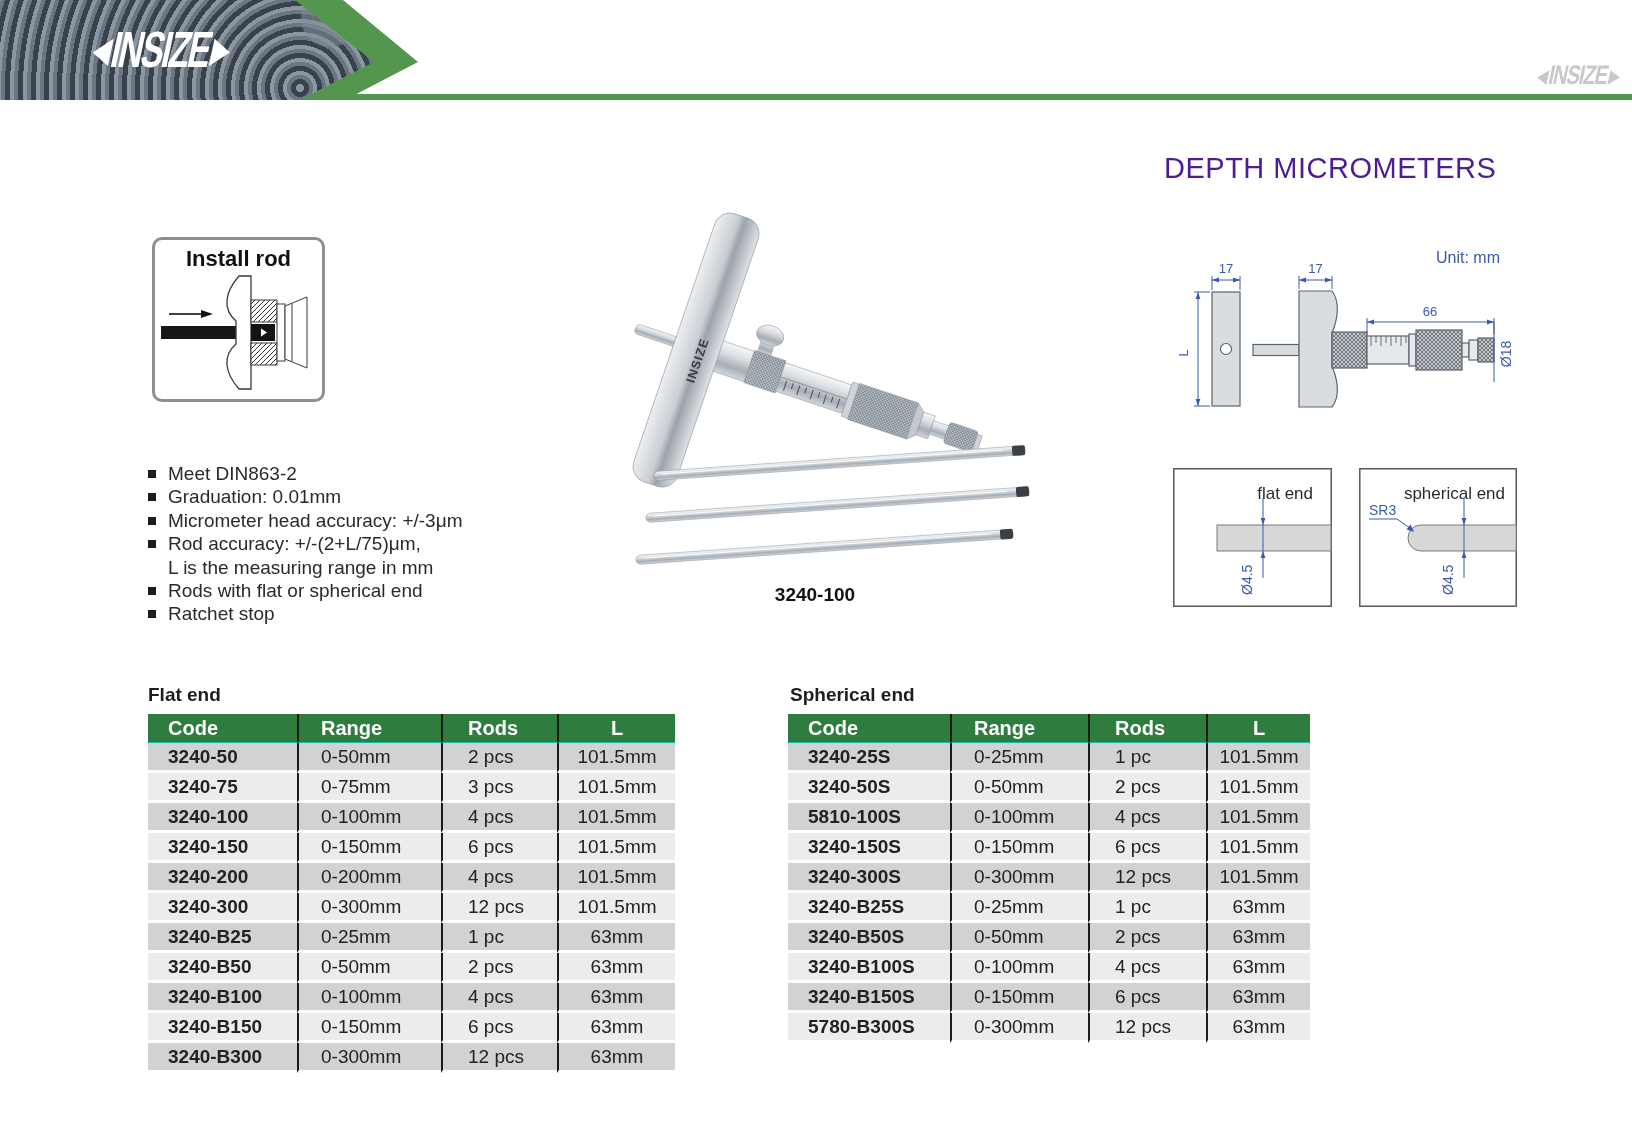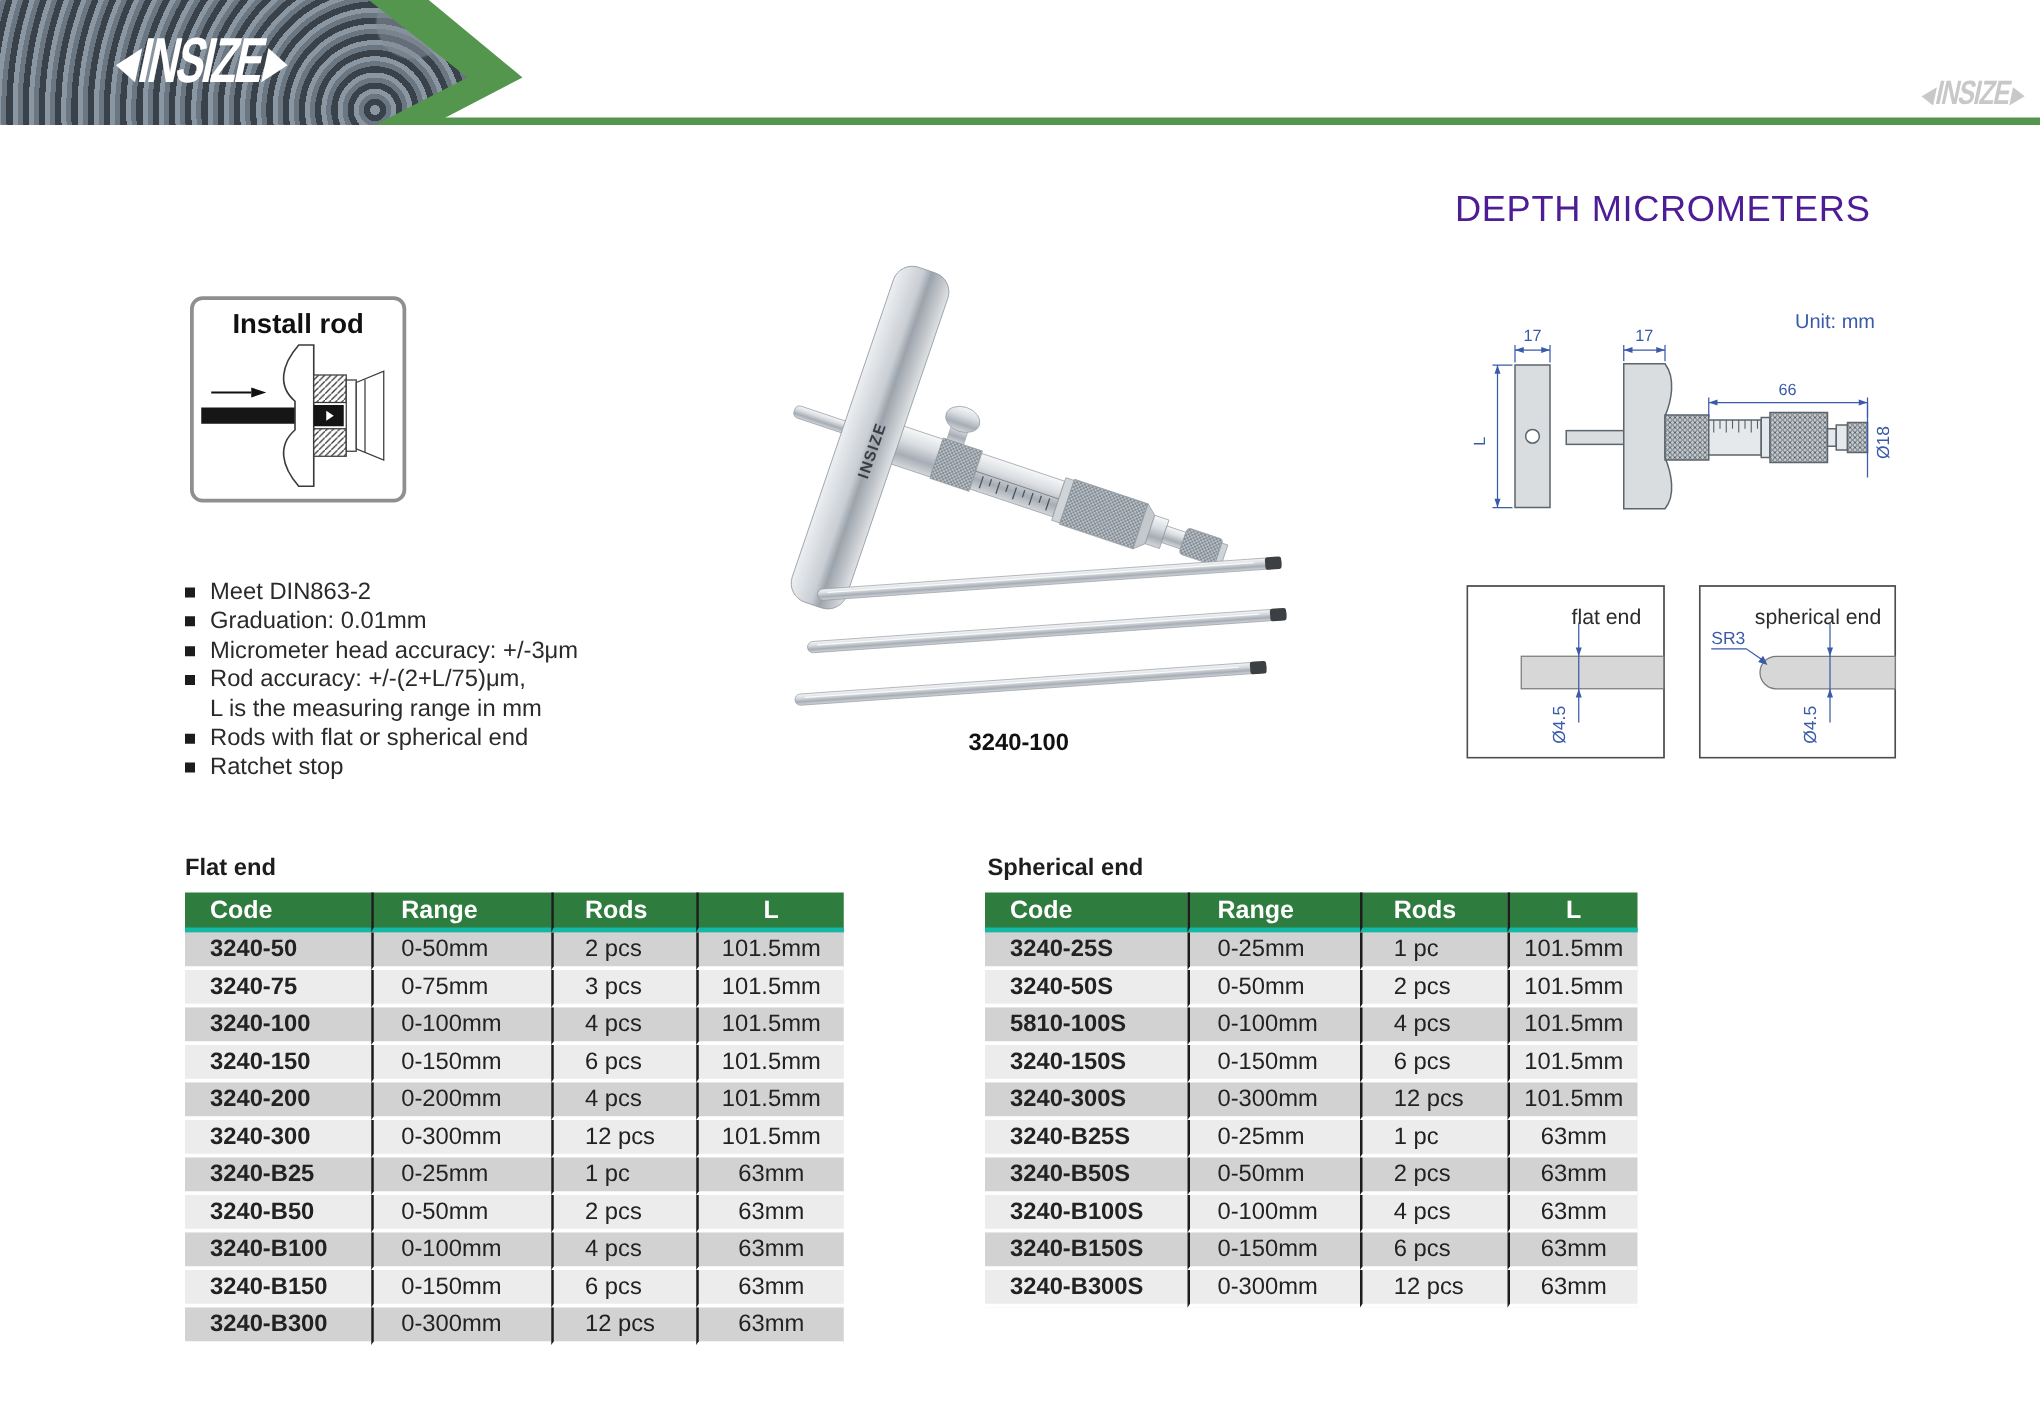--- a/index.html
+++ b/index.html
@@ -48,21 +48,21 @@
 
   
   .main-drawing{position:absolute;left:1120px;top:250px;}
   .end-box-flat{position:absolute;left:1173px;top:468px;}
   .end-box-sph{position:absolute;left:1359px;top:468px;}
 
   
   .tbl-title{position:absolute;font-size:19px;font-weight:bold;color:#1d1d1d;}
   .spec-table{position:absolute;border-collapse:separate;border-spacing:0;table-layout:fixed;}
   .spec-table th{background:#2F7D3E;color:#fff;font-size:20px;font-weight:bold;height:28px;
-    padding:0;text-align:left;border-bottom:4px solid #14b8a6;}
+    padding:0;text-align:left;border-bottom:1px solid #14b8a6;}
   .spec-table td{font-size:19px;color:#222;height:27px;padding:0;text-align:left;
     border-bottom:3px solid #fff;vertical-align:middle;}
   .spec-table th+th,.spec-table td+td{border-left:2px solid #1c1c1c;}
   .spec-table tbody tr:nth-of-type(odd) td{background:#D2D2D2;}
   .spec-table tbody tr:nth-of-type(even) td{background:#ECECEC;}
   .spec-table .code{padding-left:20px;}
   .spec-table td.code{font-weight:bold;}
   .spec-table .range{padding-left:22px;}
   .spec-table .rods{padding-left:25px;}
   .spec-table .lcol{text-align:center;padding-left:0;}
@@ -448,21 +448,21 @@
         </tr>
 
         <tr>
           <td class="code">3240-B150S</td>
           <td class="range">0-150mm</td>
           <td class="rods">6 pcs</td>
           <td class="lcol">63mm</td>
         </tr>
 
         <tr>
-          <td class="code">3240-B300S</td>
+          <td class="code">5780-B300S</td>
           <td class="range">0-300mm</td>
           <td class="rods">12 pcs</td>
           <td class="lcol">63mm</td>
         </tr>
       </tbody>
   </table>
 
 </div>
 
 </body></html>

